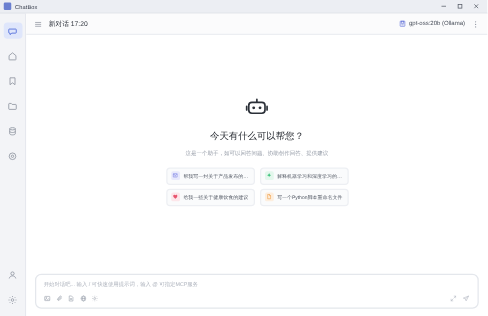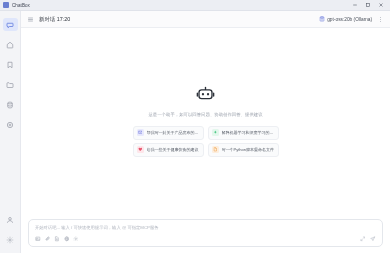--- a/index.html
+++ b/index.html
@@ -296,20 +296,21 @@
       <span class="bot-logo">
         <svg width="19" height="19" viewBox="0 0 24 24" fill="none" stroke="currentColor" stroke-width="1.7" stroke-linecap="round">
           <path d="M12 3.2v2.4"></path>
           <rect x="3.8" y="6.2" width="16.4" height="11" rx="3.2"></rect>
           <circle cx="8.8" cy="11.7" r="1.45" fill="currentColor" stroke="none"></circle>
           <circle cx="15.2" cy="11.7" r="1.45" fill="currentColor" stroke="none"></circle>
           <path d="M1.7 10.3v3.6M22.3 10.3v3.6"></path>
         </svg>
       </span>
 
+      <div class="headline">今天有什么可以帮您？</div>
       <div class="subline">这是一个助手，如可以回答问题、协助创作回答、提供建议</div>
 
       <div class="cards">
 
         <div class="card">
           <span class="card-ico" style="background:#e8e9fc;color:#6b72e0">
             <svg width="4.6" height="4.6" viewBox="0 0 16 16" fill="none" stroke="currentColor" stroke-width="1.6">
               <rect x="2" y="3.6" width="12" height="8.8" rx="1"></rect>
                 <path d="M2.4 4.4L8 8.6l5.6-4.2"></path>
             </svg>

